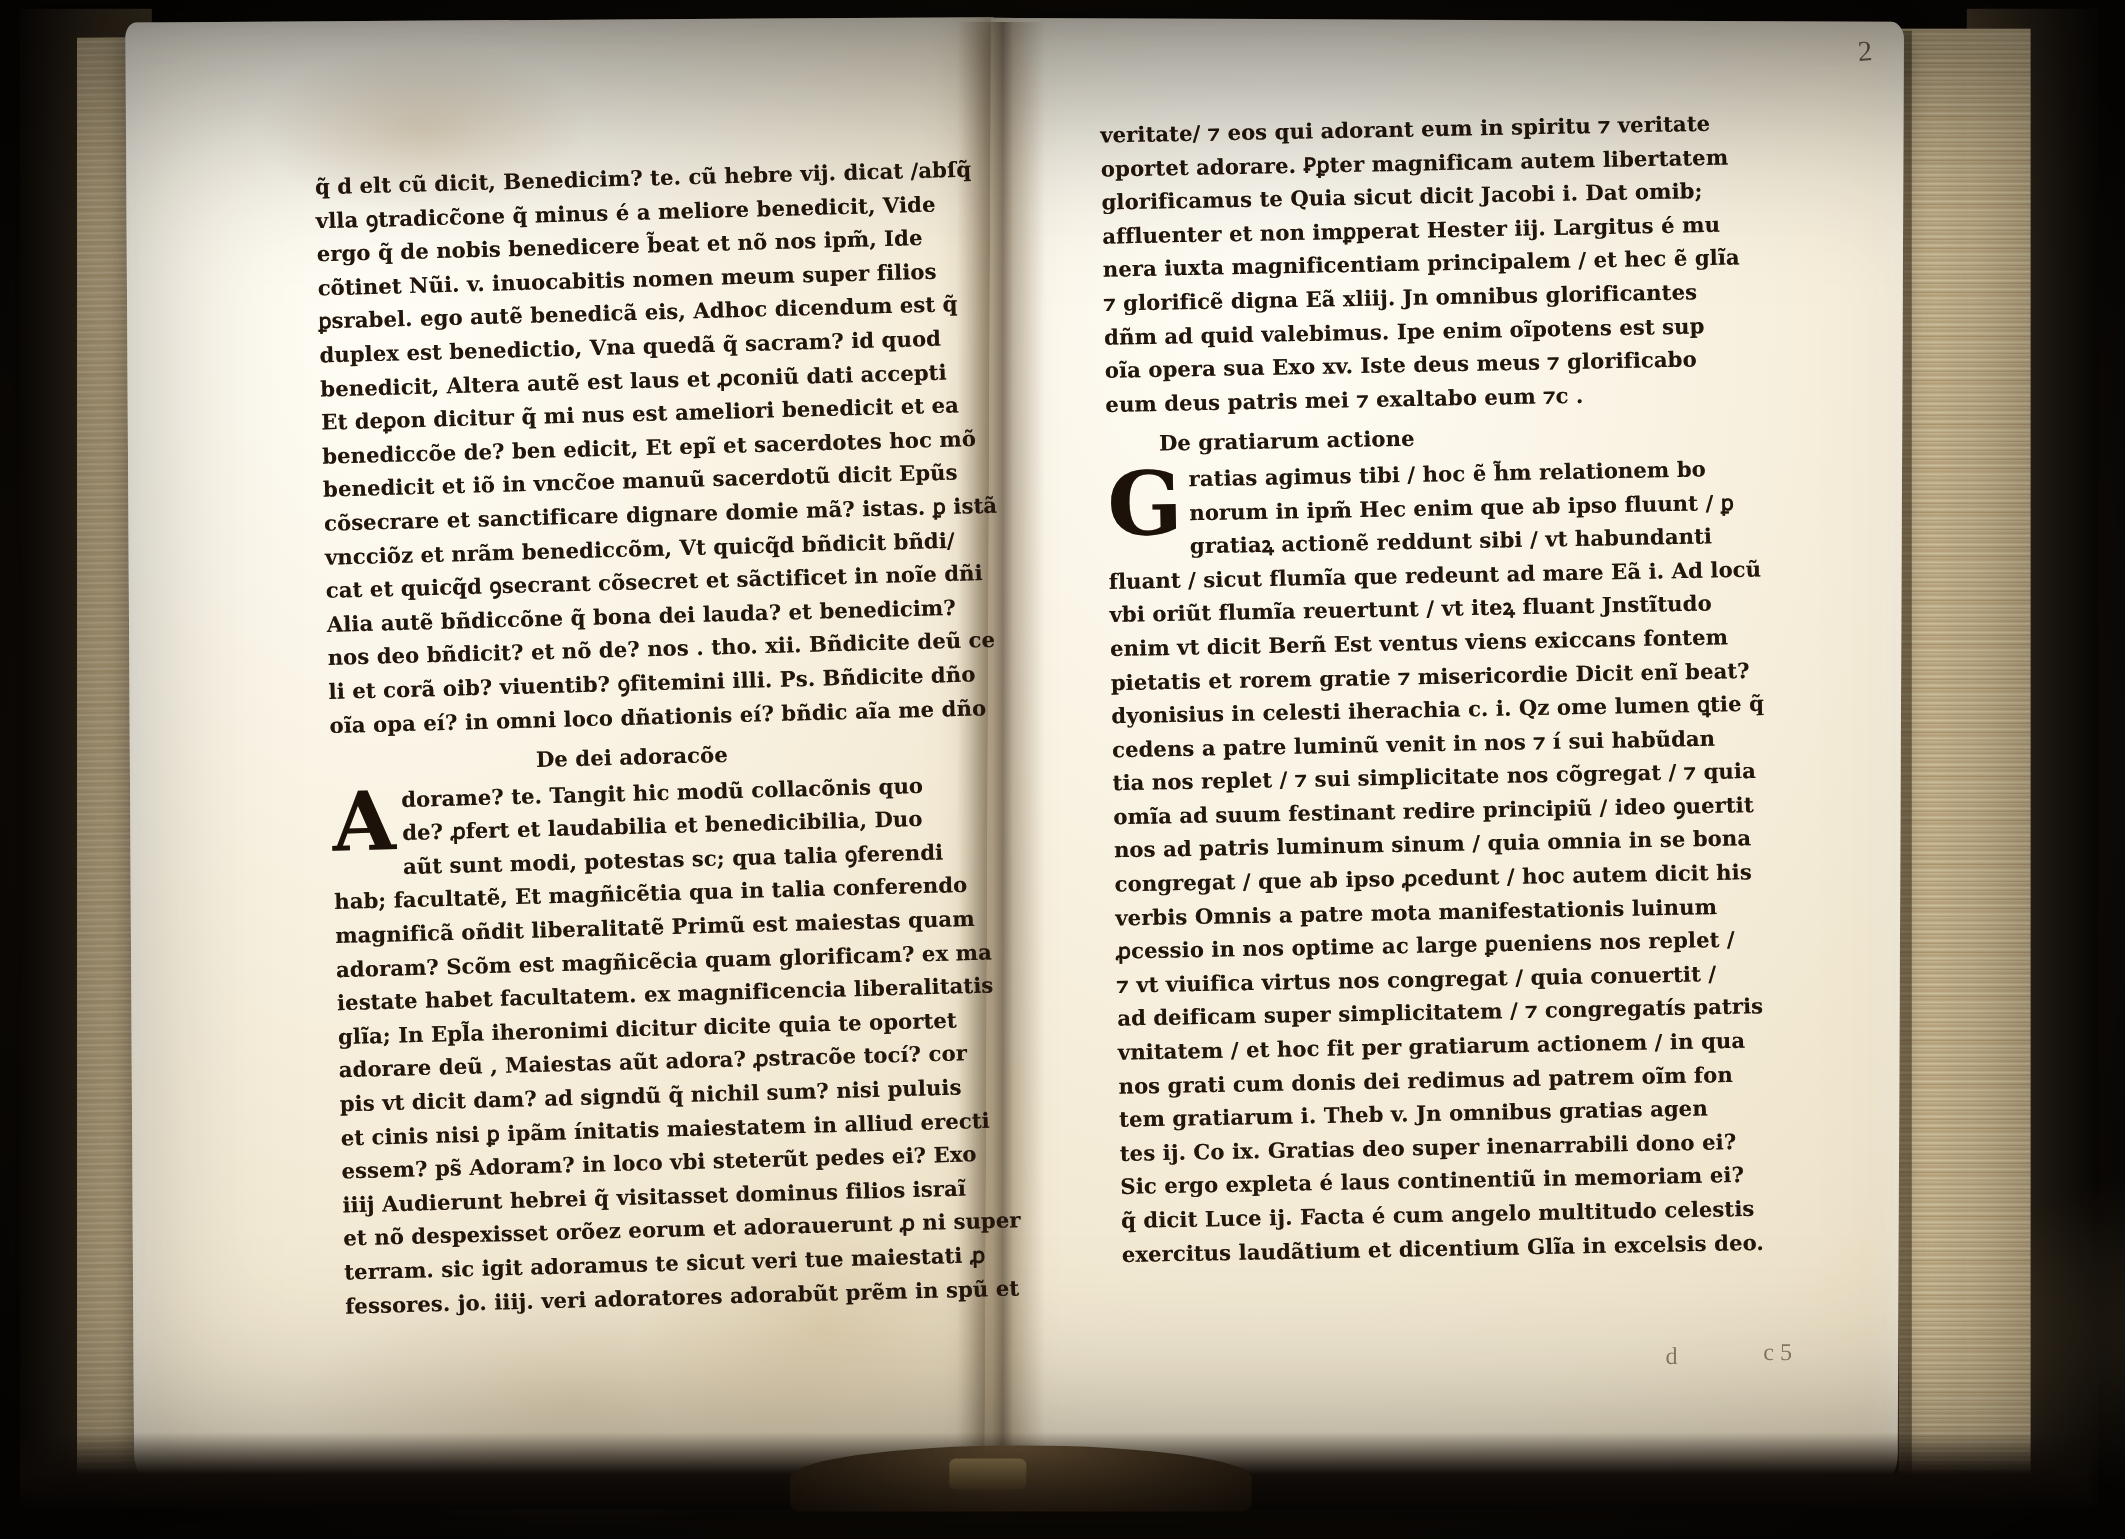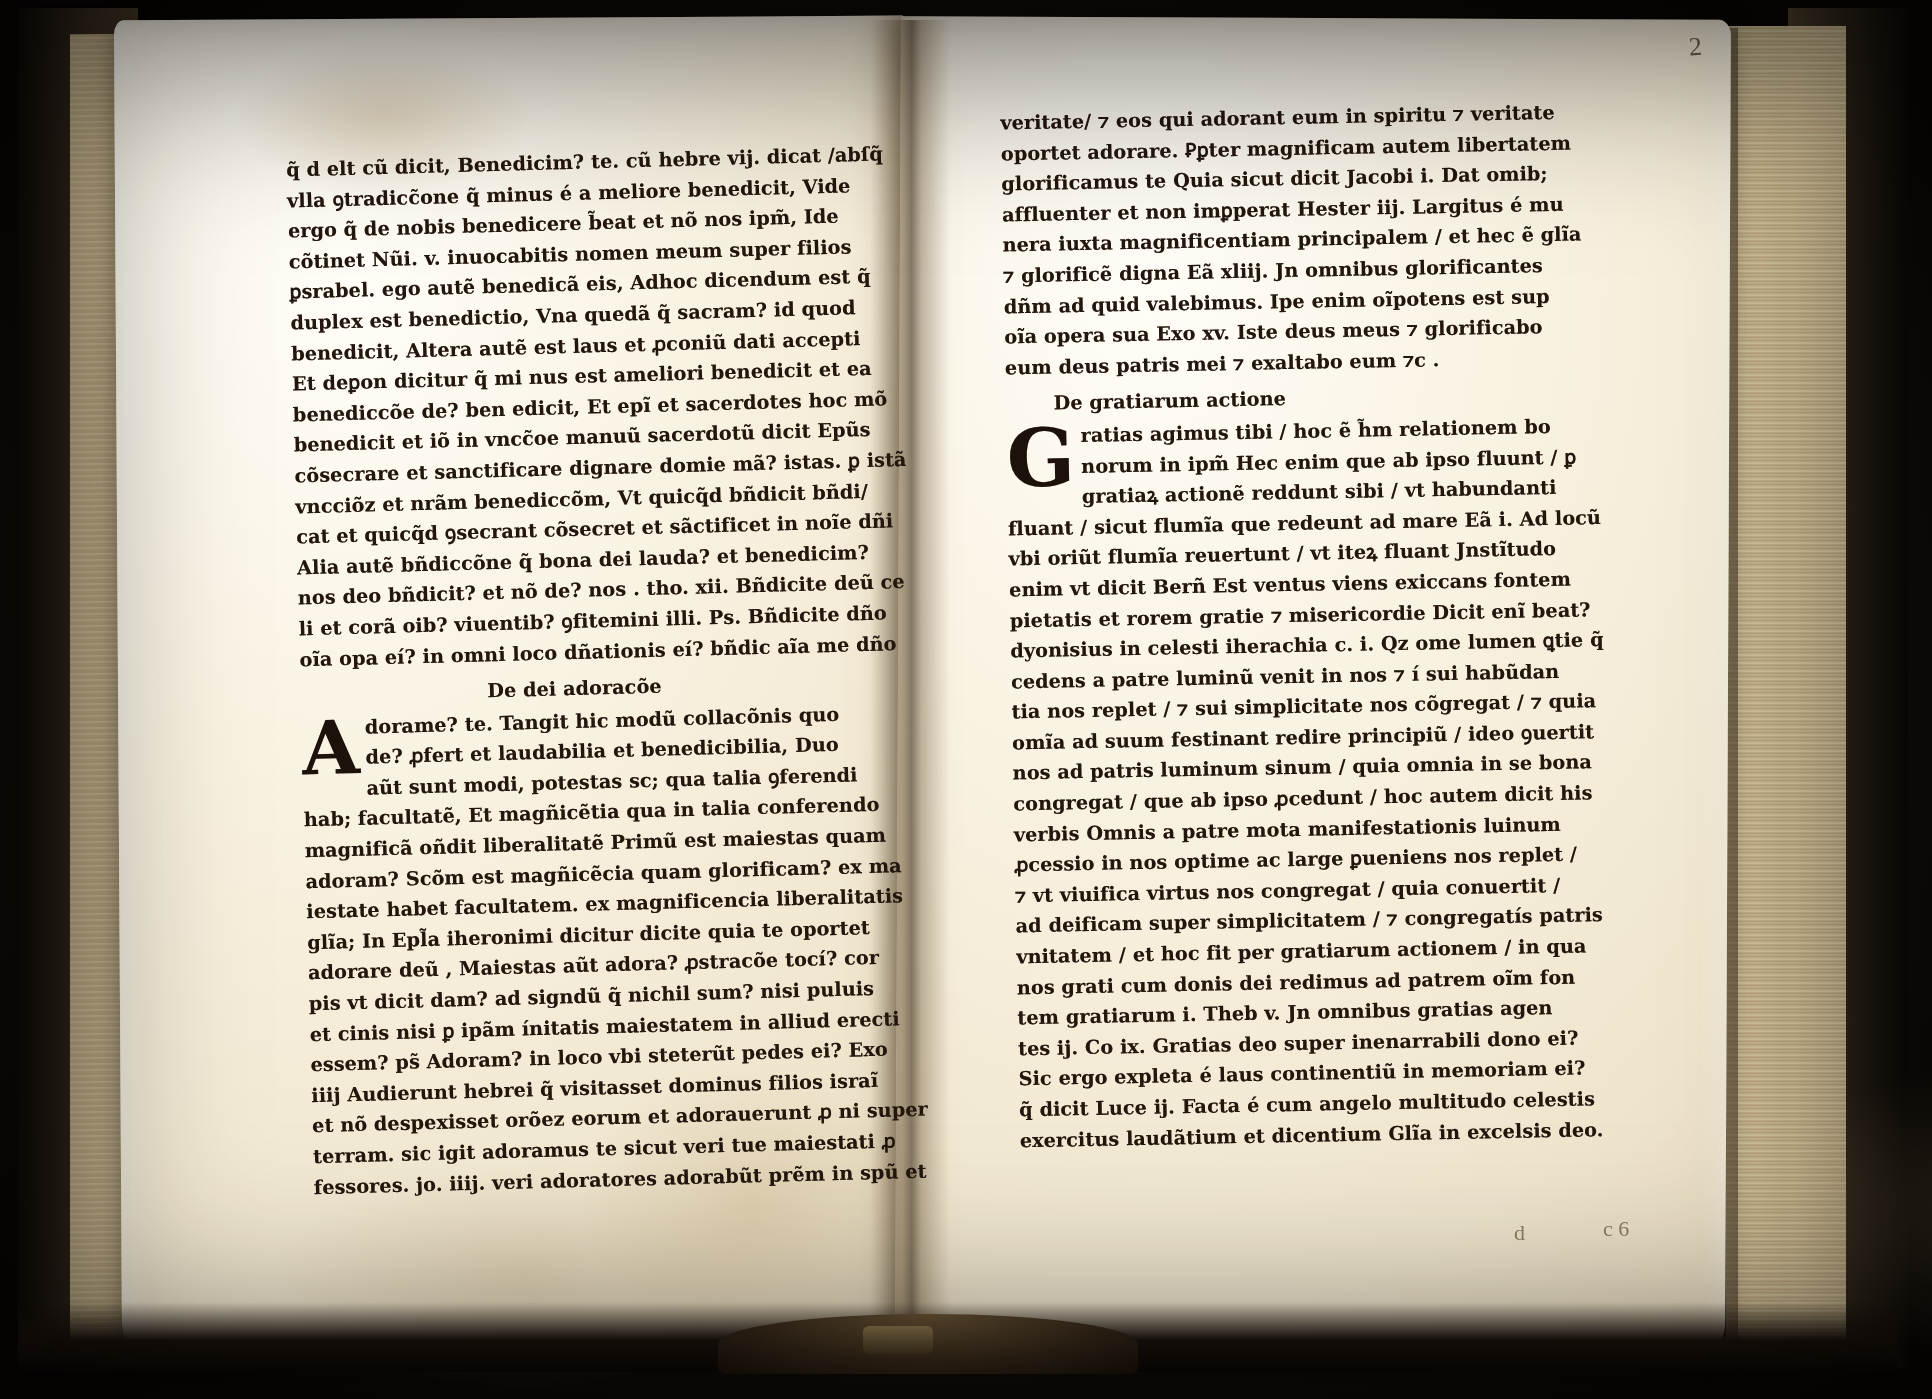--- a/index.html
+++ b/index.html
@@ -360,21 +360,21 @@
         <div class="line">tem gratiarum i. Theb v. Jn omnibus gratias agen</div>
         <div class="line">tes ij. Co ix. Gratias deo super inenarrabili dono ei?</div>
         <div class="line">Sic ergo expleta é laus continentiũ in memoriam ei?</div>
         <div class="line">q̃ dicit Luce ij. Facta é cum angelo multitudo celestis</div>
         <div class="line">exercitus laudãtium et dicentium Glĩa in excelsis deo.</div>
       </div>
     </div>
 
     <div class="folio-num">2</div>
     <div class="marginalia" style="left:1496px; top:1212px;">d</div>
-    <div class="marginalia" style="left:1585px; top:1208px;">c 6</div>
+    <div class="marginalia" style="left:1585px; top:1208px;">c 5</div>
 
     <div class="cover-bottom"></div>
     <div class="spine-bottom"></div>
     <div class="clasp"></div>
   </div>
 
   <div class="vignette"></div>
 </div>
 
 </body></html>

